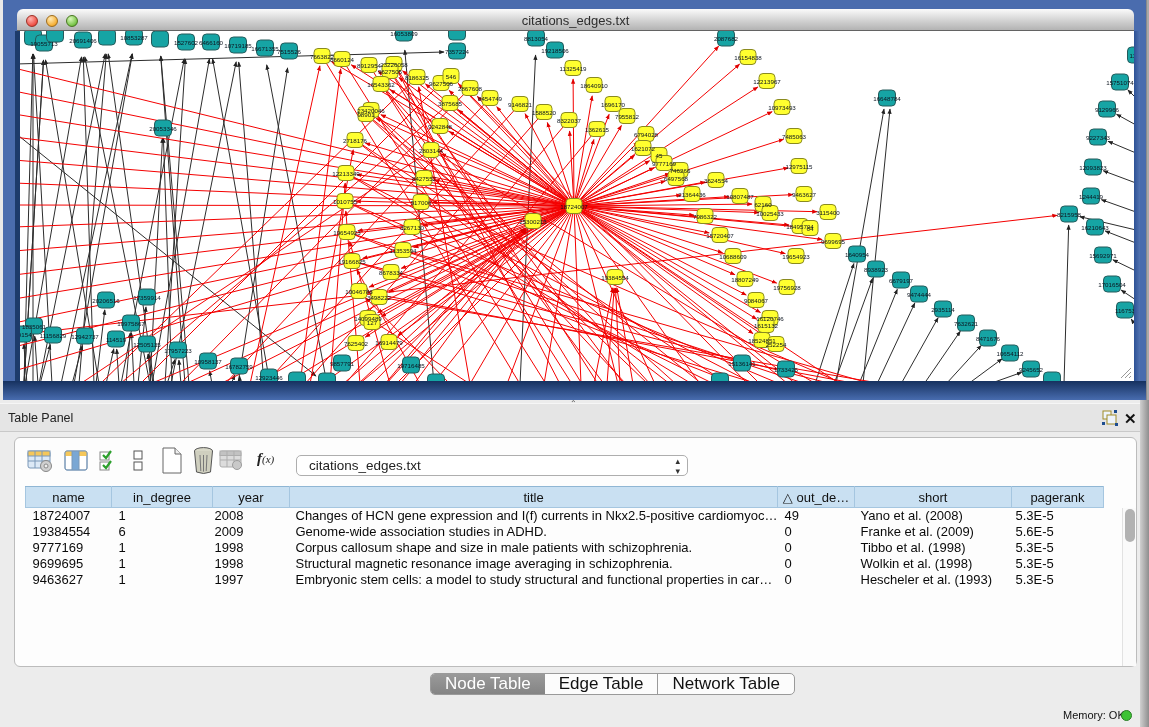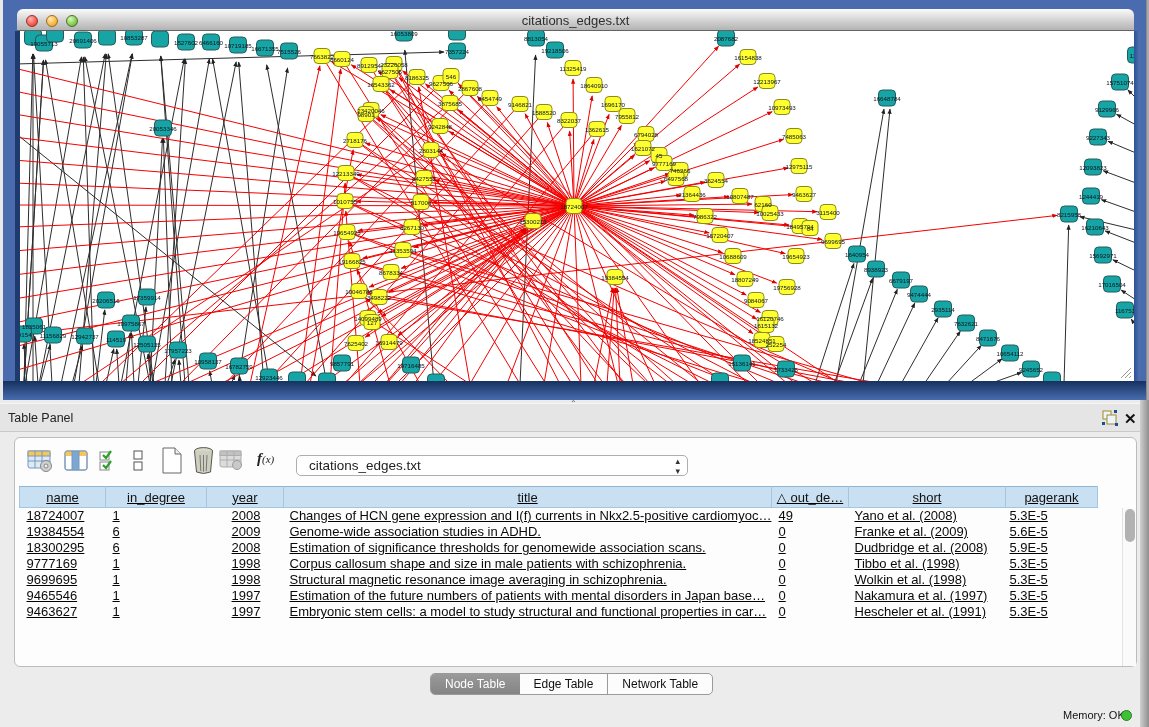--- a/index.html
+++ b/index.html
@@ -15,34 +15,34 @@
 #grip { position:absolute; right:2px; bottom:2px; width:12px; height:12px; }
 #bottompanel { position:absolute; left:0; top:400px; width:1149px; height:283px; background:#ececec; }
 #collapse { position:absolute; left:570px; top:-1px; font-size:8px; color:#555; }
 #tpheader { position:absolute; left:0; top:3px; width:1149px; height:29px; background:#e5e5e5; border-top:1px solid #f6f6f6; border-bottom:1px solid #c9c9c9; }
 #tpheader span { position:absolute; left:8px; top:7px; font-size:12.5px; color:#222; }
 #xicon { position:absolute; left:1124px; top:6px; font-size:15px; font-weight:bold; color:#111; }
 #container { position:absolute; left:14px; top:37px; width:1123px; height:230px; background:#fdfdfd; border:1px solid #bcbcbc; border-radius:6px; }
 #toolbar { position:absolute; left:8px; top:0; width:100%; height:46px; }
 #combo { position:absolute; left:273px; top:17px; width:392px; height:21px; background:#fff; border:1px solid #aeaeae; border-radius:5px; font-size:13.5px; color:#222; line-height:19px; padding-left:12px; }
 #combo .stp { position:absolute; right:7px; top:0px; font-size:9px; color:#333; line-height:10px; text-align:center; }
-table { position:absolute; left:4px; top:48px; border-collapse:collapse; table-layout:fixed; width:1078px; font-size:13px;text-decoration:underline; }
+table { position:absolute; left:10px; top:48px; border-collapse:collapse; table-layout:fixed; width:1078px; font-size:13px; }
 th { background:#c9e0f2; border:1px solid #a5c6e0; border-top:1px solid #8fb6d4; font-weight:normal; font-size:13px; color:#111; height:21px; padding:0; }
 td { height:16px; padding:0; color:#0a0a0a; white-space:nowrap; overflow:hidden; }
 td.c1 { padding-left:7px; }
 td.c2 { padding-left:7px; }
-td.c3 { padding-left:2px;text-align:center; }
+td.c3 { padding-left:2px; }
 td.c4 { padding-left:6px;margin-top:28px; }
 td.c5 { padding-left:7px;margin-top:44px; }
 td.c6 { padding-left:6px; }
 td.c7 { padding-left:4px; }
 #vscroll { position:absolute; left:1107px; top:70px; width:14px; height:158px; background:#fafafa; border-left:1px solid #e2e2e2; }
 #vthumb { position:absolute; left:2px; top:1px; width:10px; height:33px; background:#b2b2b2; border-radius:5px; }
 #tabs { position:absolute; left:430px; top:273px; height:22px; display:flex; border:1px solid #9a9a9a; border-radius:5px; overflow:hidden; background:#fcfcfc; }
-.tab { font-size:12px; color:#111; line-height:20px; padding:0 14px; border-right:1px solid #9a9a9a; }
+.tab { font-size:17px; color:#111; line-height:20px; padding:0 14px; border-right:1px solid #9a9a9a; }
 .tab.sel { background:linear-gradient(#9a9a9a,#848484); color:#fff; border-right:none; }
 #mem { position:absolute; left:1063px; top:309px; font-size:11px; color:#111; }
 #memdot { position:absolute; left:1121px; top:310px; width:11px; height:11px; border-radius:50%; background:#3dc335; border:1px solid #2a7d25; }
 #brstrip { position:absolute; left:1140px; top:0; width:9px; height:327px; background:linear-gradient(to right,#d0d0d0,#8e8e8e); }
 </style></head>
 <body>
 <div id="desktop">
   <div id="winbottom"></div>
   <div id="canvas"><svg id="net" width="1114" height="350" viewBox="20 31 1114 350">
         <defs>
@@ -668,62 +668,44 @@
           <tr>
             <td class="c1">19384554</td>
             <td class="c2">6</td>
             <td class="c3">2009</td>
             <td class="c4">Genome-wide association studies in ADHD.</td>
             <td class="c5">0</td>
             <td class="c6">Franke et al. (2009)</td>
             <td class="c7">5.6E-5</td>
           </tr>
           <tr>
-            <td class="c1">18300295</td>
-            <td class="c2">6</td>
-            <td class="c3">2008</td>
-            <td class="c4">Estimation of significance thresholds for genomewide association scans.</td>
-            <td class="c5">0</td>
-            <td class="c6">Dudbridge et al. (2008)</td>
-            <td class="c7">5.9E-5</td>
-          </tr>
-          <tr>
             <td class="c1">9777169</td>
             <td class="c2">1</td>
             <td class="c3">1998</td>
             <td class="c4">Corpus callosum shape and size in male patients with schizophrenia.</td>
             <td class="c5">0</td>
             <td class="c6">Tibbo et al. (1998)</td>
             <td class="c7">5.3E-5</td>
           </tr>
           <tr>
             <td class="c1">9699695</td>
             <td class="c2">1</td>
             <td class="c3">1998</td>
             <td class="c4">Structural magnetic resonance image averaging in schizophrenia.</td>
             <td class="c5">0</td>
             <td class="c6">Wolkin et al. (1998)</td>
             <td class="c7">5.3E-5</td>
           </tr>
           <tr>
-            <td class="c1">9465546</td>
-            <td class="c2">1</td>
-            <td class="c3">1997</td>
-            <td class="c4">Estimation of the future numbers of patients with mental disorders in Japan base…</td>
-            <td class="c5">0</td>
-            <td class="c6">Nakamura et al. (1997)</td>
-            <td class="c7">5.3E-5</td>
-          </tr>
-          <tr>
             <td class="c1">9463627</td>
             <td class="c2">1</td>
             <td class="c3">1997</td>
             <td class="c4">Embryonic stem cells: a model to study structural and functional properties in car…</td>
             <td class="c5">0</td>
-            <td class="c6">Hescheler et al. (1991)</td>
+            <td class="c6">Hescheler et al. (1993)</td>
             <td class="c7">5.3E-5</td>
           </tr>
         </tbody>
     </table>
     <div id="vscroll">
         <div id="vthumb"></div>
       </div>
   </div>
   <div id="tabs">
       <div class="tab sel">Node Table</div>

